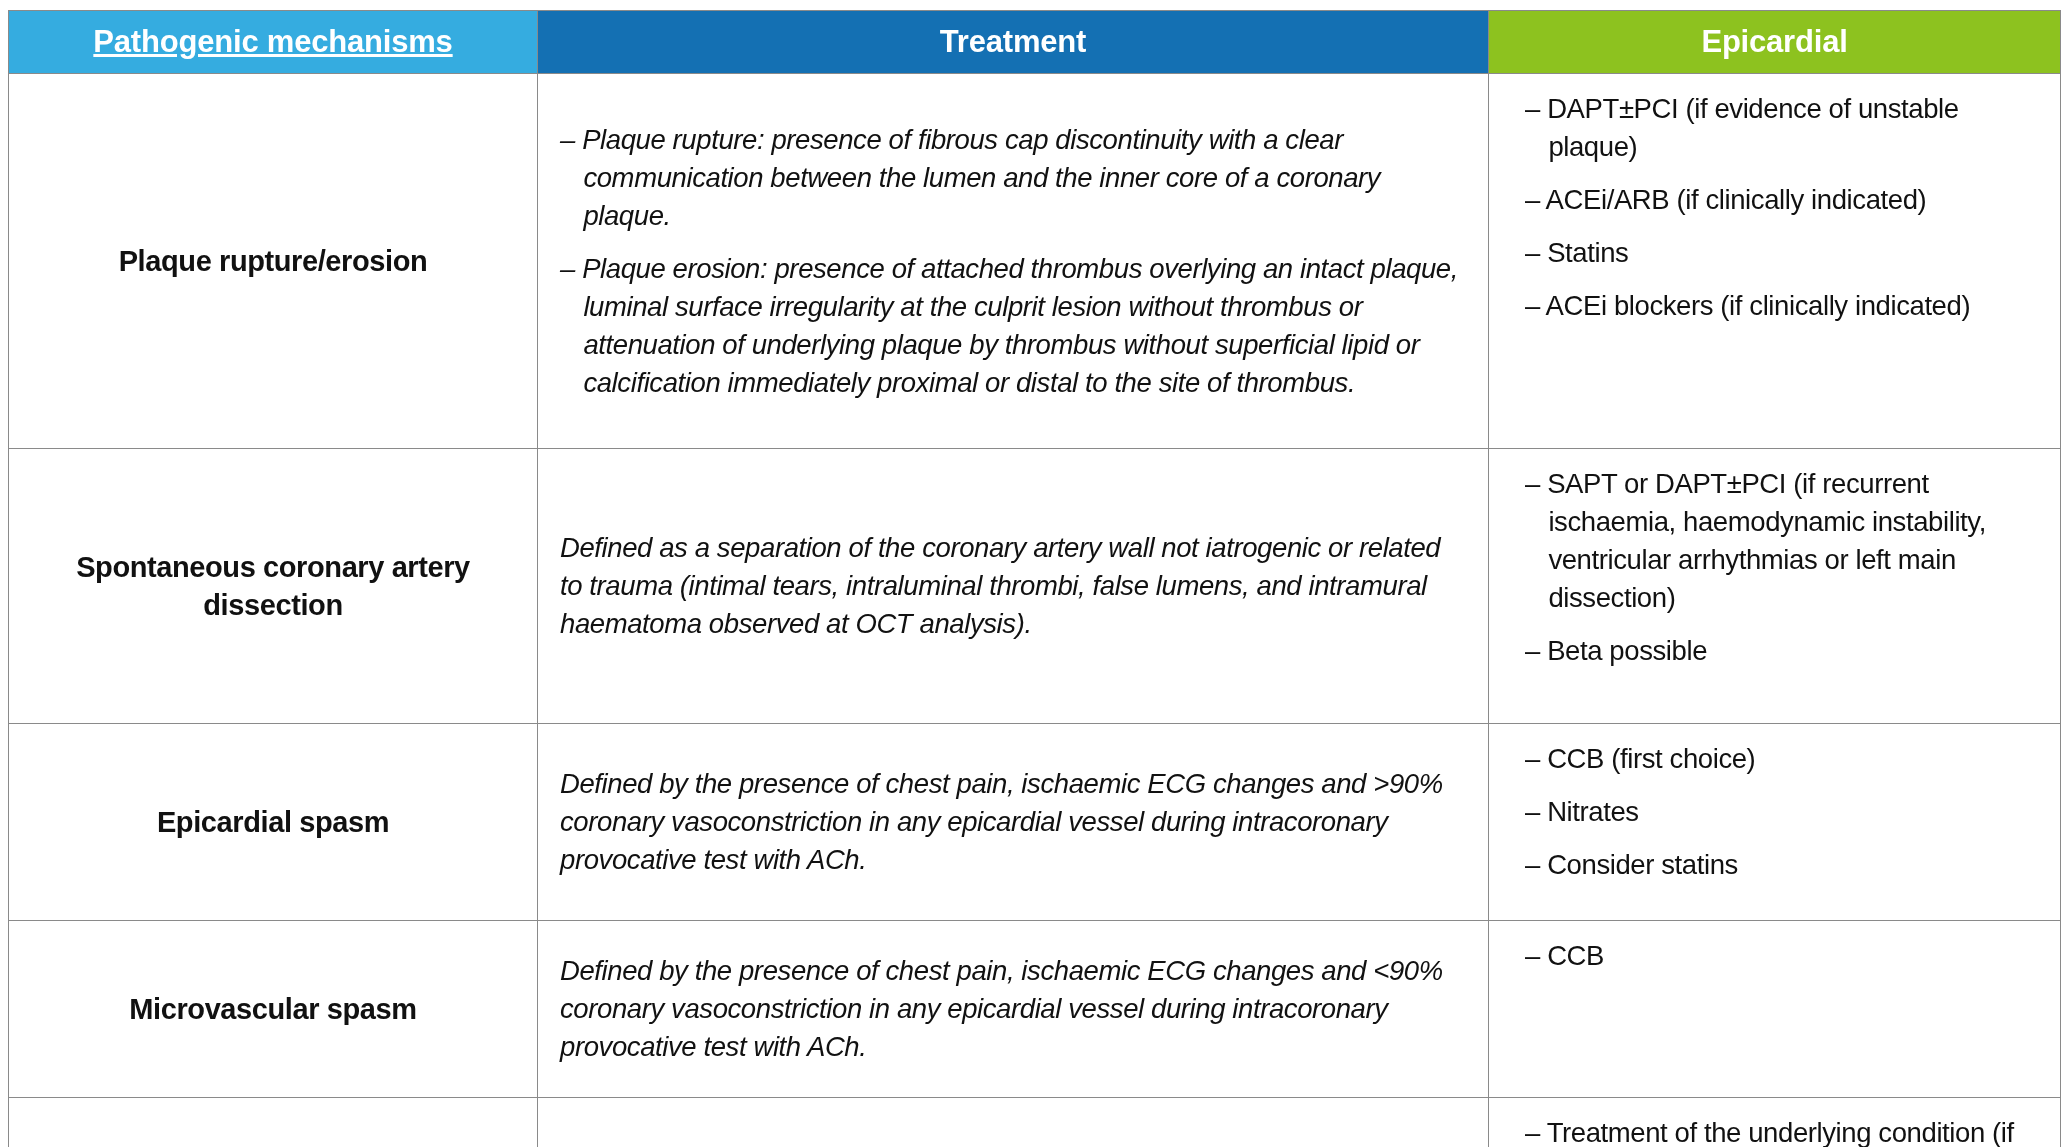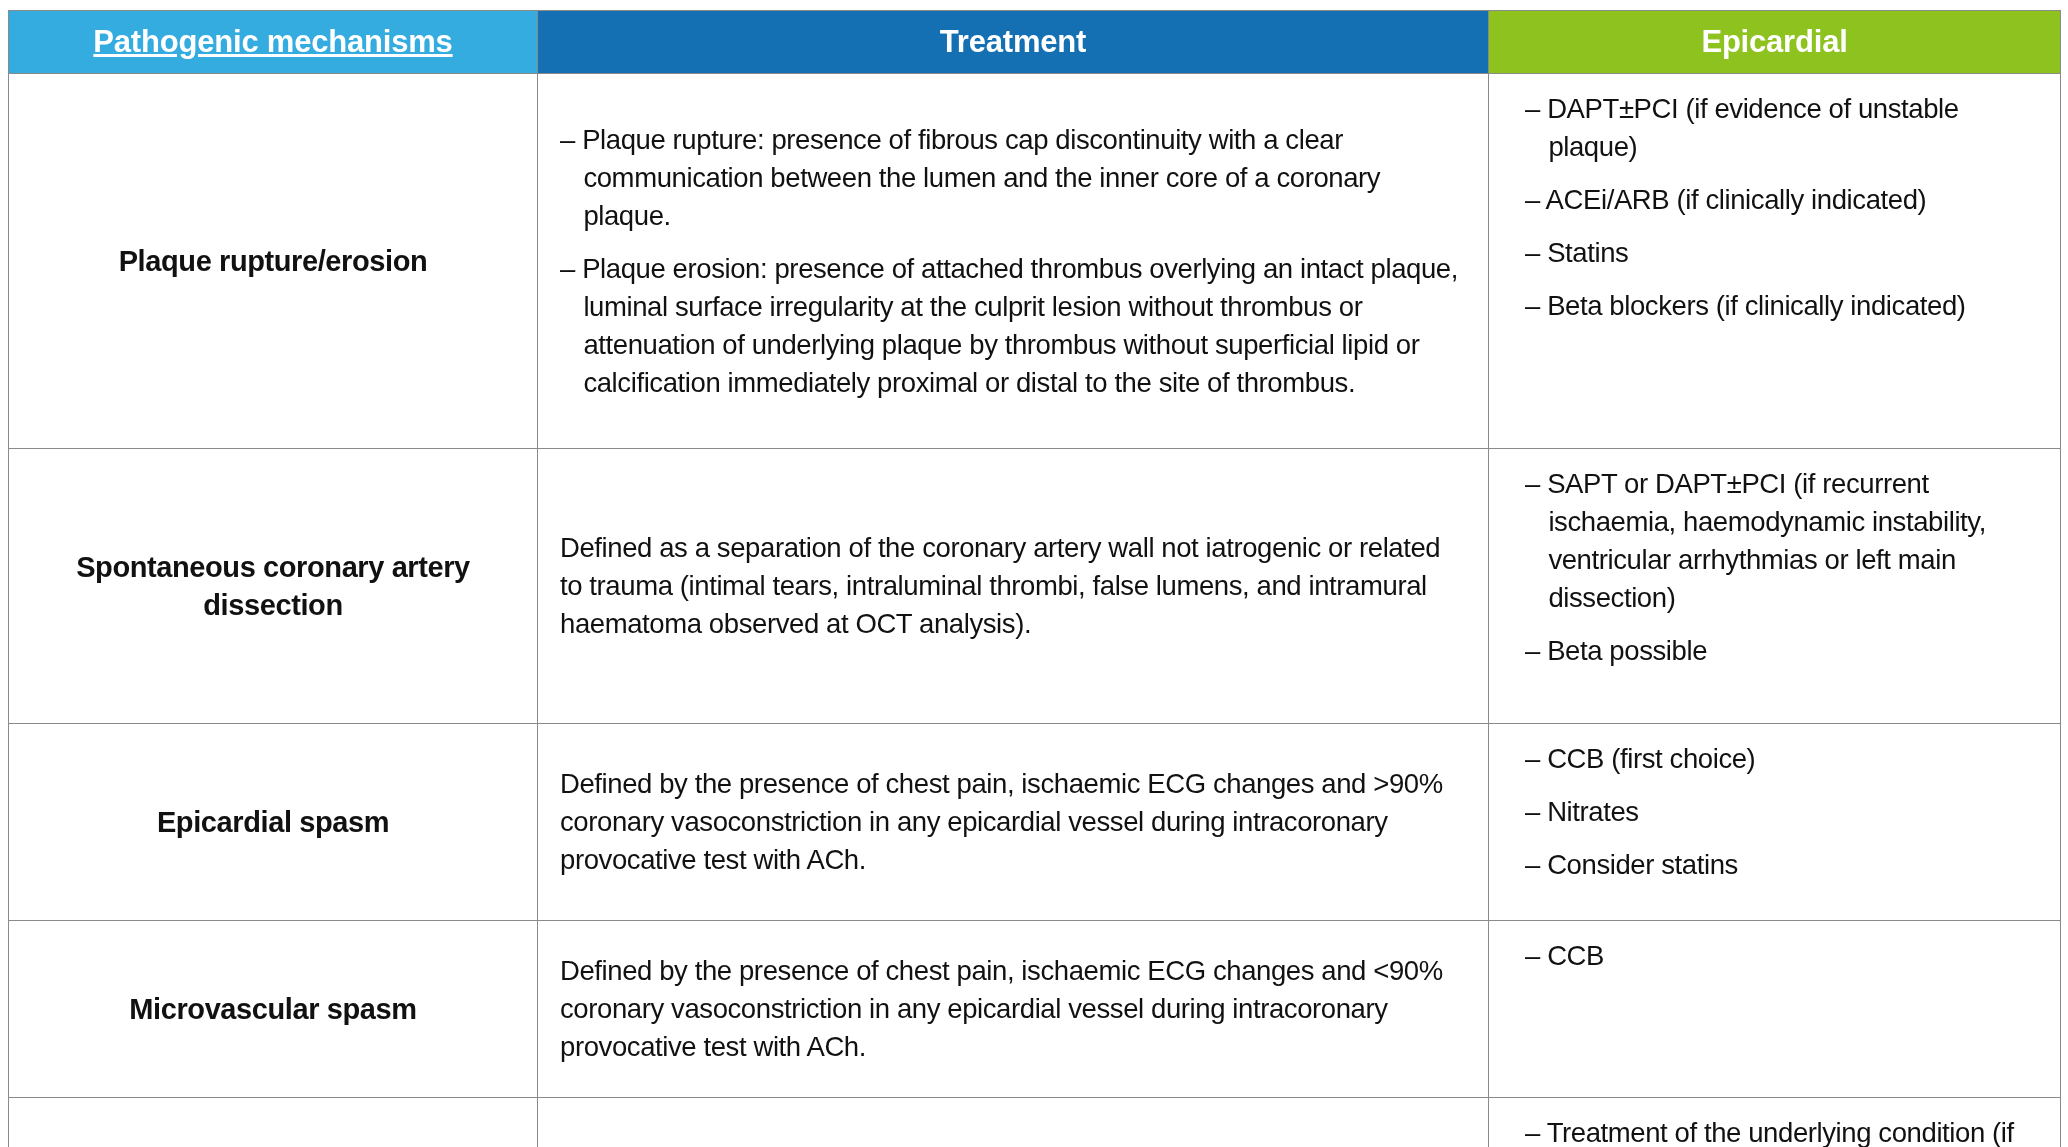--- a/index.html
+++ b/index.html
@@ -59,20 +59,21 @@
 
   td.mech {
     text-align: center;
     font-weight: bold;
     font-size: 29px;
     line-height: 38px;
     padding: 0 32px;
   }
   td.def {
     padding: 10px 22px;
+    font-style: italic;
   }
   td.trt {
     vertical-align: top;
     padding: 16px 16px 10px 36px;
   }
   .bullet {
     padding-left: 0.85em;
     text-indent: -0.85em;
     margin: 0 0 15px 0;
   }
@@ -100,21 +101,21 @@
       <tr class="r0">
         <td class="mech">Plaque rupture/erosion</td>
         <td class="def">
           <div class="bullet">– Plaque rupture: presence of fibrous cap discontinuity with a clear communication between the lumen and the inner core of a coronary plaque.</div>
           <div class="bullet">– Plaque erosion: presence of attached thrombus overlying an intact plaque, luminal surface irregularity at the culprit lesion without thrombus or attenuation of underlying plaque by thrombus without superficial lipid or calcification immediately proximal or distal to the site of thrombus.</div>
         </td>
         <td class="trt">
           <div class="bullet">– DAPT±PCI (if evidence of unstable plaque)</div>
           <div class="bullet">– ACEi/ARB (if clinically indicated)</div>
           <div class="bullet">– Statins</div>
-          <div class="bullet">– Beta blockers (if clinically indicated)</div>
+          <div class="bullet">– ACEi blockers (if clinically indicated)</div>
         </td>
       </tr>
       <tr class="r1">
         <td class="mech">Spontaneous coronary artery dissection</td>
         <td class="def">
           <p class="para">Defined as a separation of the coronary artery wall not iatrogenic or related to trauma (intimal tears, intraluminal thrombi, false lumens, and intramural haematoma observed at OCT analysis).</p>
         </td>
         <td class="trt">
           <div class="bullet">– SAPT or DAPT±PCI (if recurrent ischaemia, haemodynamic instability, ventricular arrhythmias or left main dissection)</div>
           <div class="bullet">– Beta possible</div>

